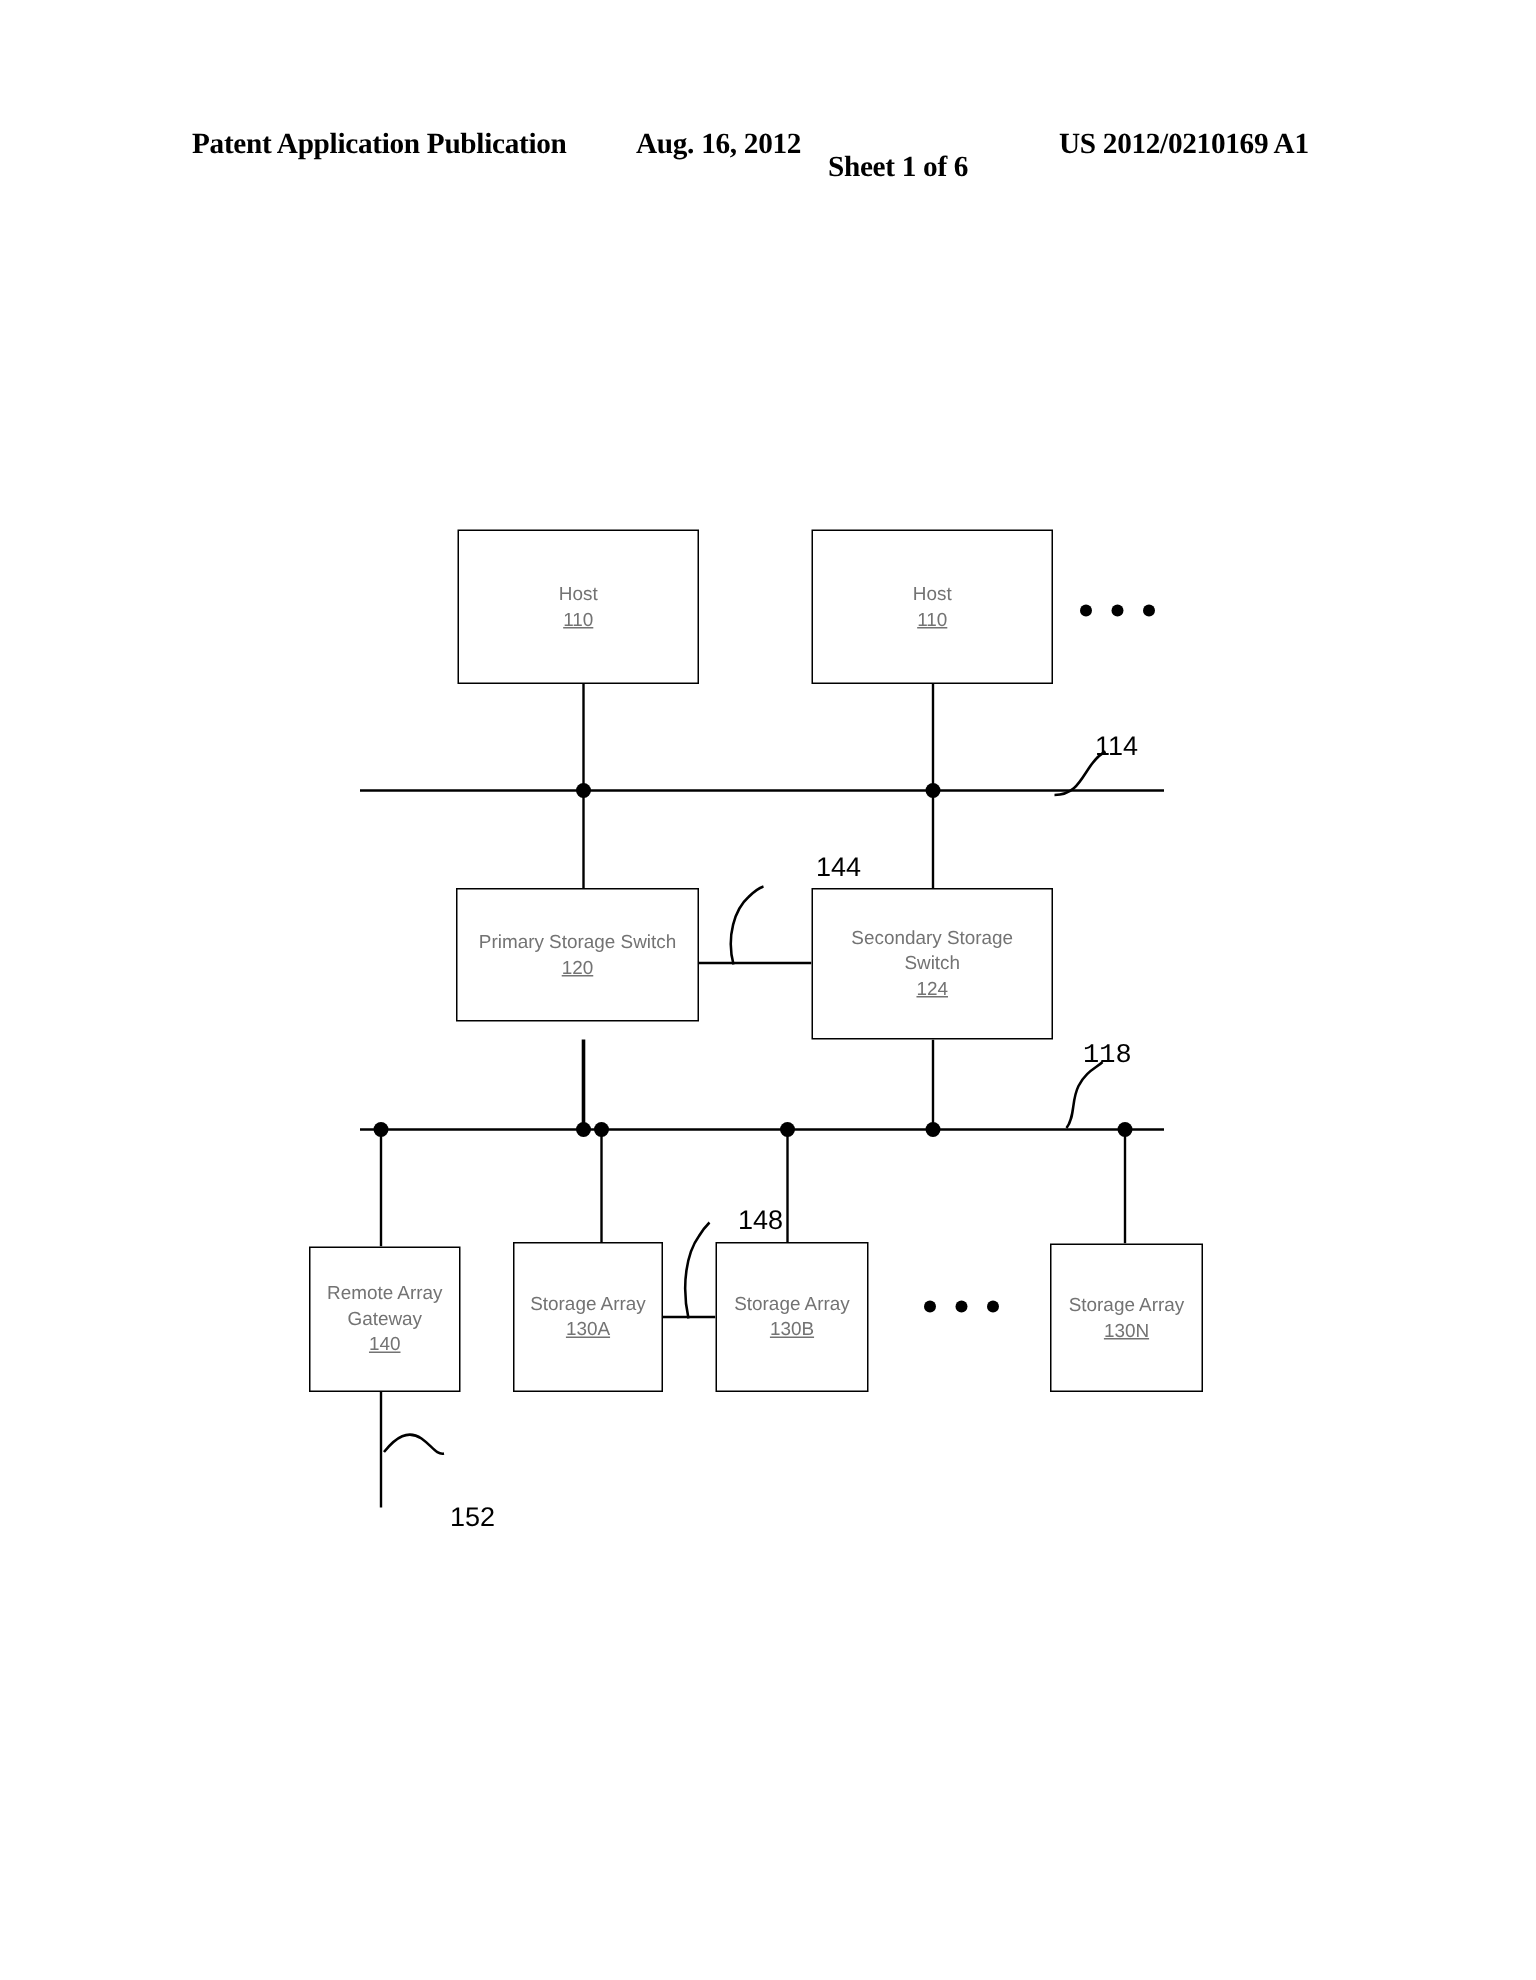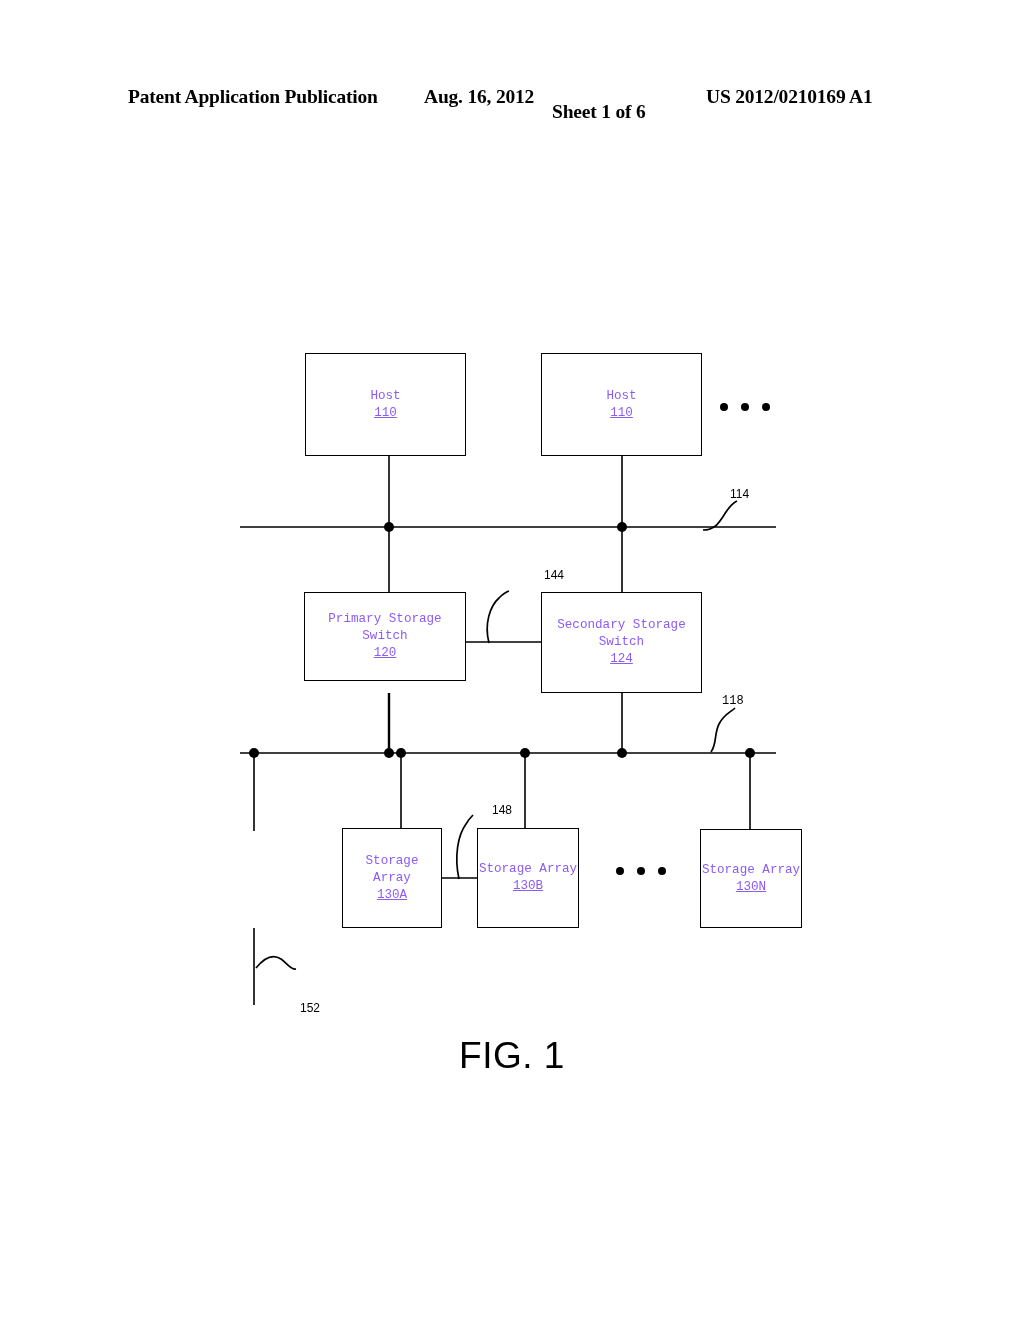--- a/index.html
+++ b/index.html
@@ -51,23 +51,22 @@
     border: 1.6px solid #000;
     background: #ffffff;
     box-sizing: border-box;
     display: flex;
     flex-direction: column;
     align-items: center;
     justify-content: center;
     text-align: center;
     font-size: 12.6px;
     line-height: 1.35;
-    color: #8b5cf6;
+    color: #737373;
     z-index: 3;
-    font-family: Liberation Mono, monospace;
   }
   .node .label { display: block; white-space: pre-line; }
   .node .refnum {
     display: block;
     text-decoration: underline;
     text-underline-offset: 1px;
   }
 
   #node-host-1 { left: 305px; top: 353px; width: 161px; height: 103px; }
   #node-host-2 { left: 541px; top: 353px; width: 161px; height: 103px; }
@@ -92,21 +91,21 @@
     height: 8px;
     border-radius: 50%;
     background: #000;
   }
   #ellipsis-hosts  { left: 720px; top: 403px; }
   #ellipsis-arrays { left: 616px; top: 867px; }
 
   
   .refcallout {
     position: absolute;
-    font-size: 12px;
+    font-size: 18px;
     color: #000;
     z-index: 4;
     white-space: nowrap;
   }
   #ref-114 { left: 730px; top: 487px; }
   #ref-144 { left: 507px; top: 568px; margin-left: 37px; }
   #ref-118 { left: 722px; top: 694px; font-family: Liberation Mono, monospace; }
   #ref-148 { left: 492px; top: 803px; }
   #ref-152 { left: 300px; top: 1001px; }
 
@@ -196,20 +195,25 @@
     <span class="label">Primary Storage Switch</span>
     <span class="refnum">120</span>
   </div>
 
   <div class="node" id="node-secondary-switch">
     <span class="label">Secondary Storage
 Switch</span>
     <span class="refnum">124</span>
   </div>
 
+  <div class="node" id="node-remote-gateway">
+    <span class="label">Remote Array
+Gateway</span>
+    <span class="refnum">140</span>
+  </div>
 
   <div class="node" id="node-array-a">
     <span class="label">Storage Array</span>
     <span class="refnum">130A</span>
   </div>
 
   <div class="node" id="node-array-b">
     <span class="label">Storage Array</span>
     <span class="refnum">130B</span>
   </div>
@@ -224,14 +228,13 @@
     <span class="label">Storage Array</span>
     <span class="refnum">130N</span>
   </div>
 
   <div class="refcallout" id="ref-114">114</div>
   <div class="refcallout" id="ref-144">144</div>
   <div class="refcallout" id="ref-118">118</div>
   <div class="refcallout" id="ref-148">148</div>
   <div class="refcallout" id="ref-152">152</div>
 
-  <div class="fig-caption">FIG. 1</div>
 </div>
 
 </body></html>

